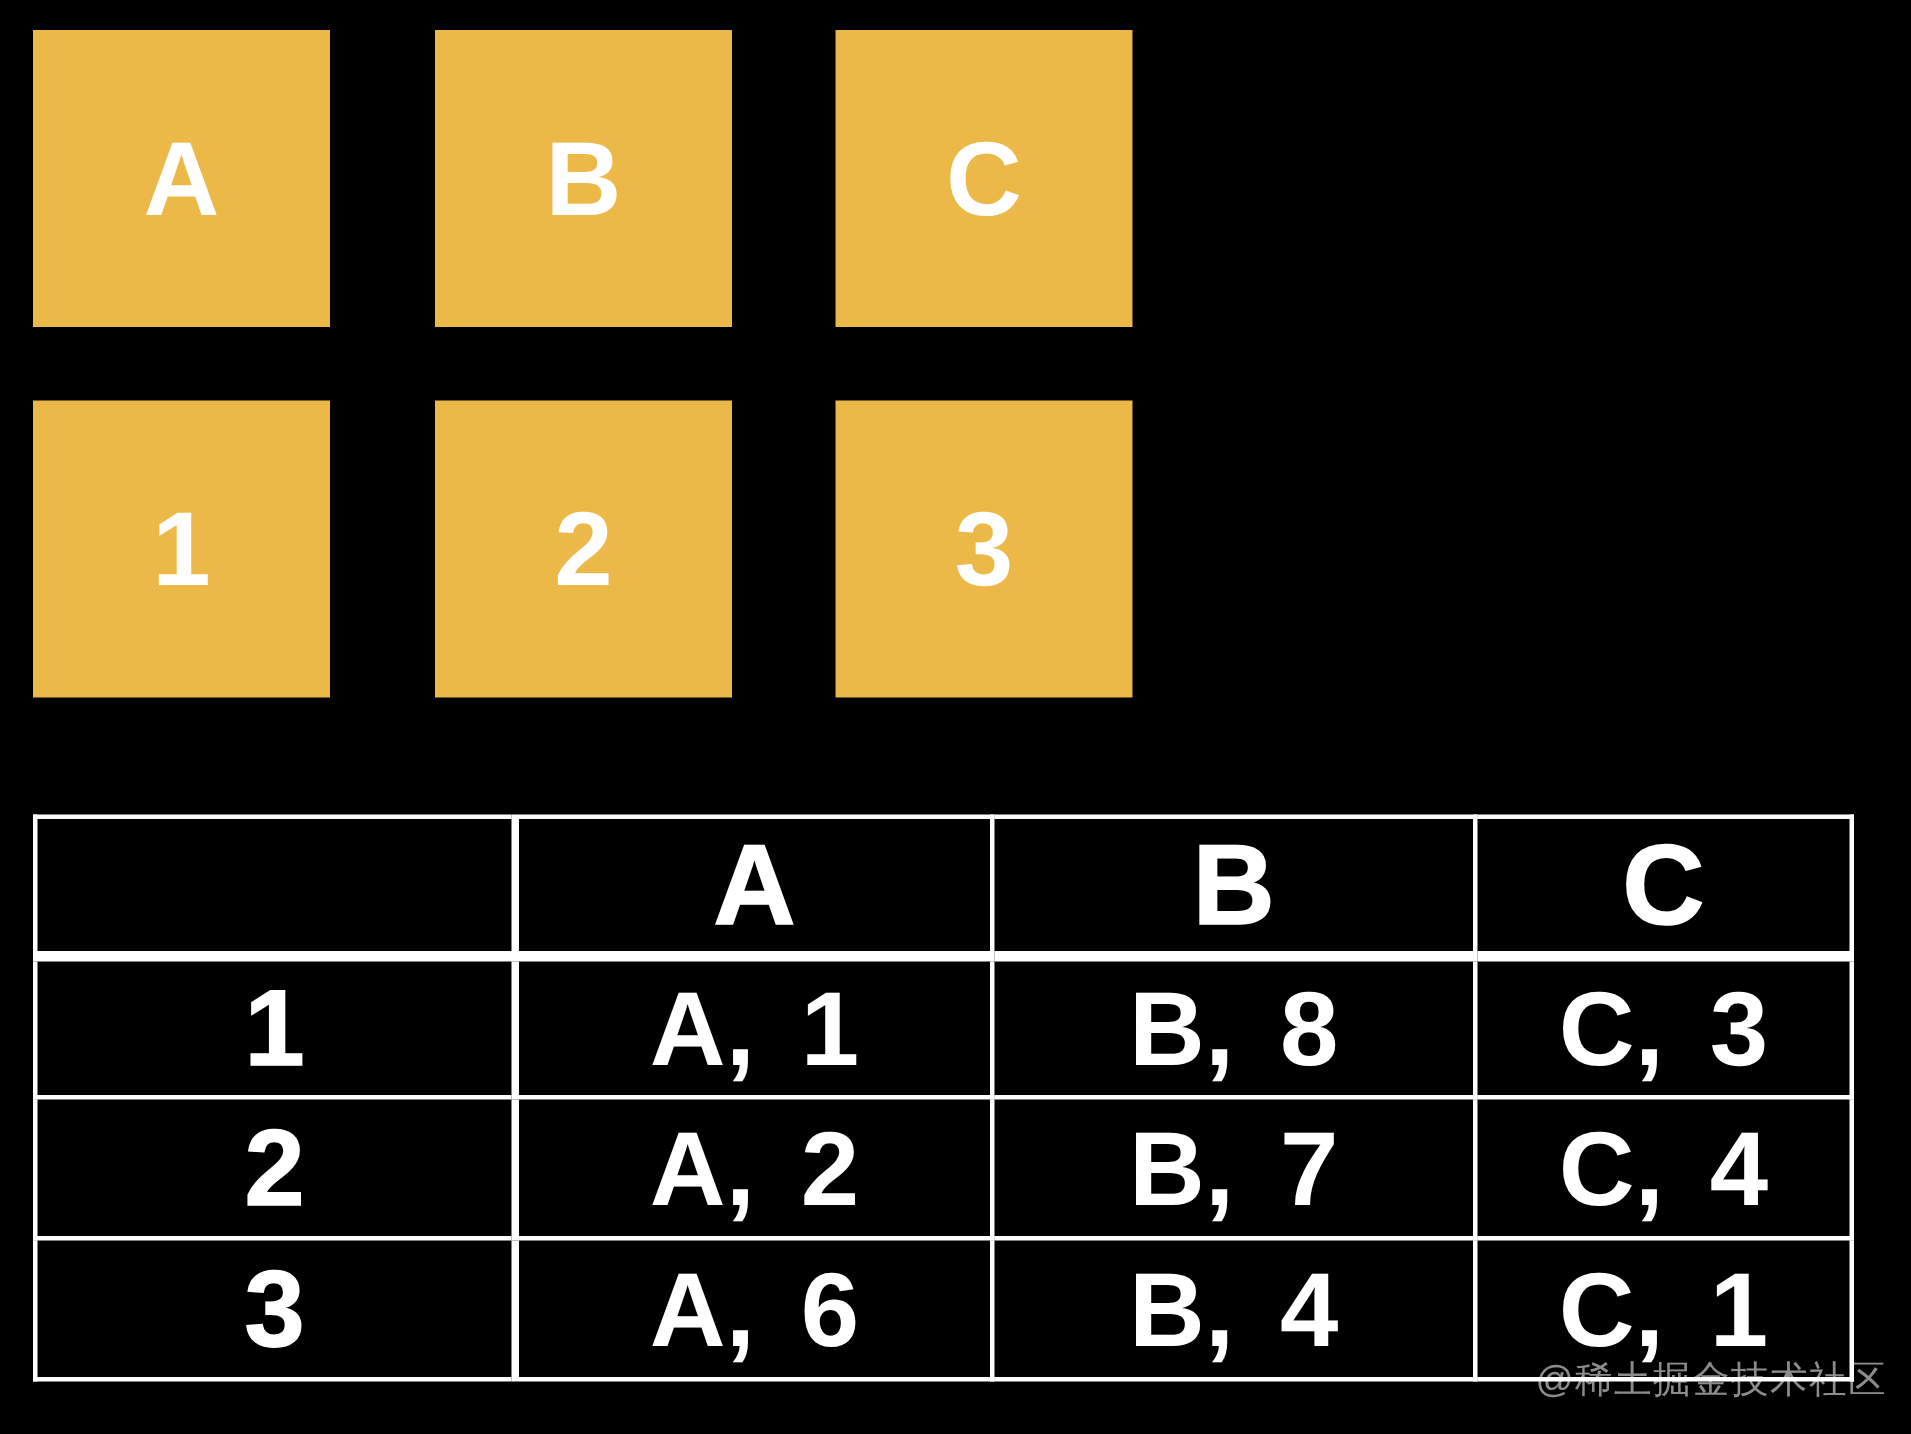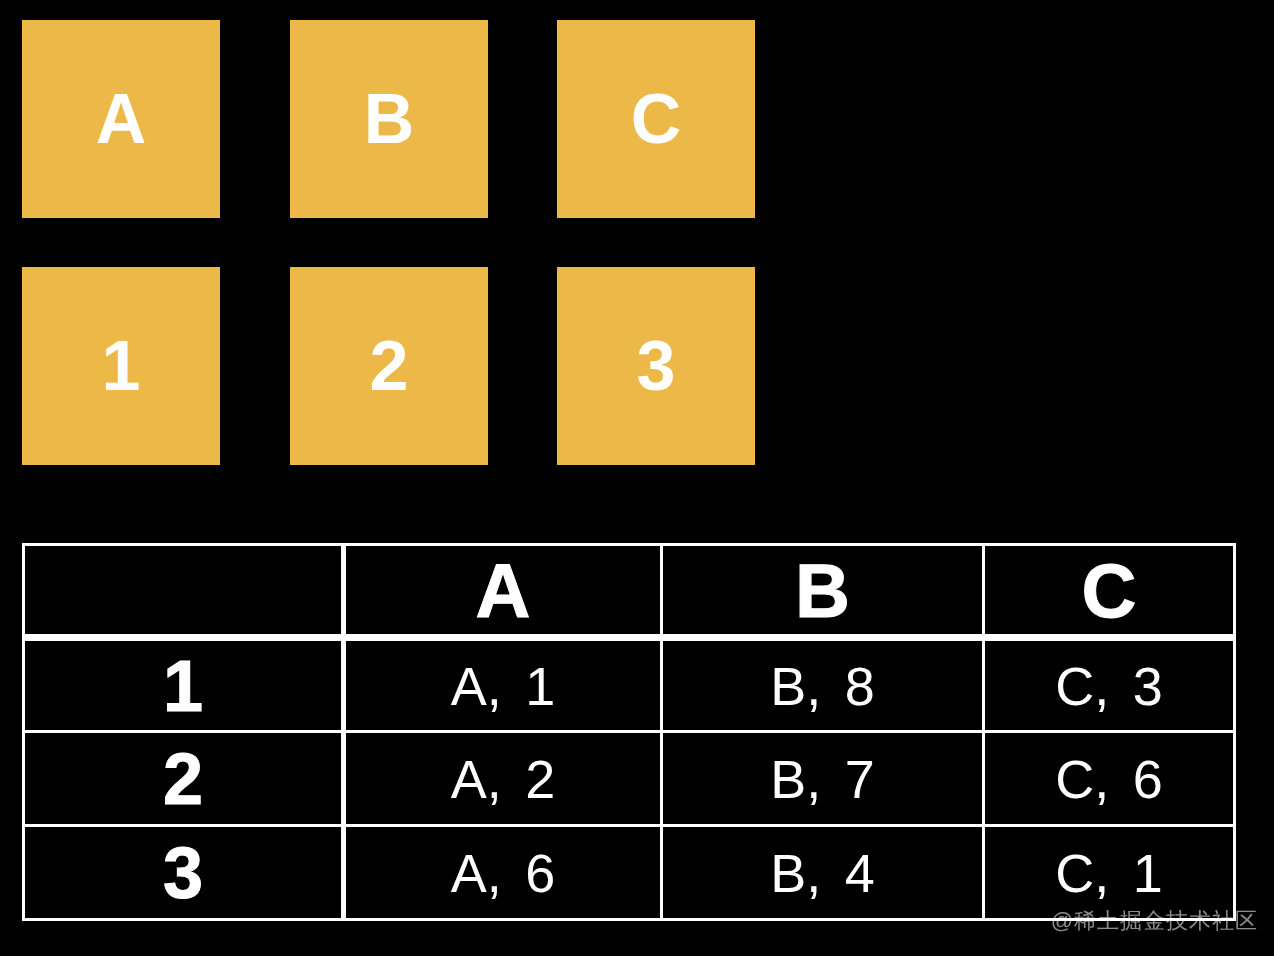--- a/index.html
+++ b/index.html
@@ -62,31 +62,31 @@
     font-weight:bold;
     -webkit-text-stroke:1px #fff;
   }
   tbody th{
     font-size:72px;
     font-weight:bold;
     -webkit-text-stroke:1px #fff;
   }
   tbody tr{ height:94px; }
   tbody td{
-    font-size:54px;
-    font-weight:normal;
+    font-size:70px;
+    font-weight:bold;
     word-spacing:0.16em;
   }
   .first-col{ border-right-width:5px; }
 
   
   .watermark{
     position:absolute;
     right:16px; bottom:20px;
-    font-size:22px;
+    font-size:25px;
     color:rgba(255,255,255,0.55);
     letter-spacing:1px;
     z-index:5;
   }
 </style>
 </head>
 <body>
 
 <div class="stage">
 
@@ -130,21 +130,21 @@
         <tr>
           <th class="first-col">1</th>
           <td>A, 1</td>
           <td>B, 8</td>
           <td>C, 3</td>
         </tr>
         <tr>
           <th class="first-col">2</th>
           <td>A, 2</td>
           <td>B, 7</td>
-          <td>C, 6</td>
+          <td>C, 4</td>
         </tr>
         <tr>
           <th class="first-col">3</th>
           <td>A, 6</td>
           <td>B, 4</td>
           <td>C, 1</td>
         </tr>
       </tbody>
     </table>
   </div>

